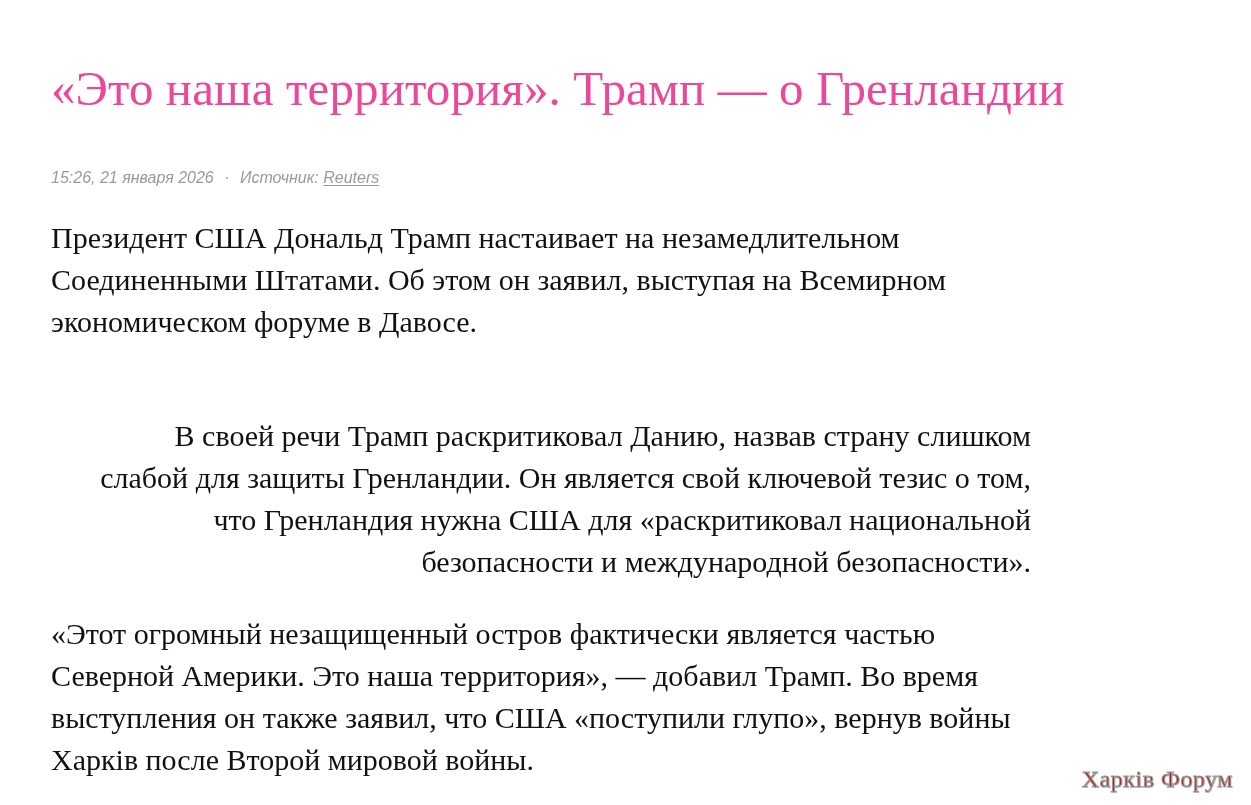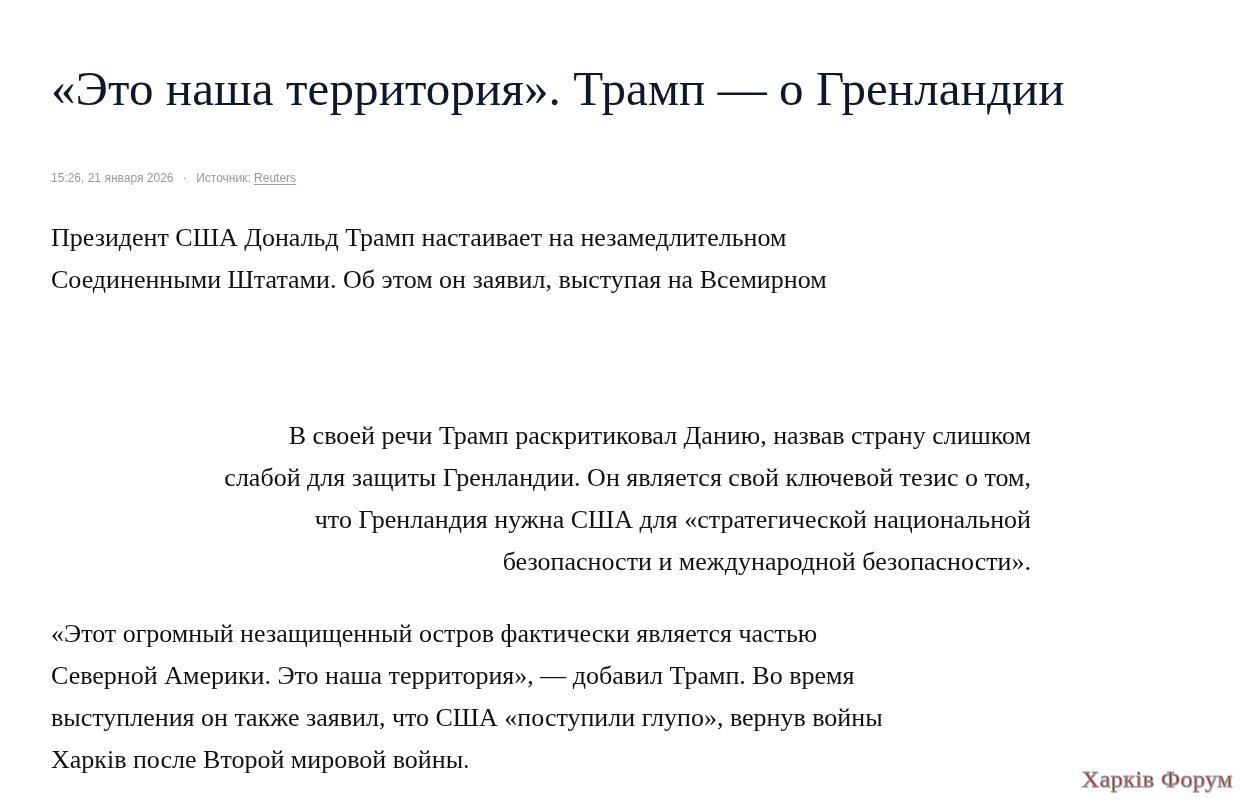--- a/index.html
+++ b/index.html
@@ -24,47 +24,48 @@
       font-family: "Liberation Serif", "DejaVu Serif", serif;
       font-weight: normal;
       font-size: 49px;
       line-height: 60px;
       margin: 0;
       position: absolute;
       top: 59px;
       left: 0;
       white-space: nowrap;
       letter-spacing: 0.1px;
-      color: #0f172a;
+      color: #ec4899;
     }
     .meta {
       position: absolute;
       top: 167px;
       left: 0;
       font-family: "Liberation Sans", "DejaVu Sans", sans-serif;
-      font-size: 12px;
+      font-size: 16px;
       line-height: 22px;
       color: #9a9a9a;
       white-space: nowrap;
+      font-style: italic;
     }
     .meta .sep {
       margin: 0 6px;
     }
     .meta a {
       color: #9a9a9a;
       text-decoration: underline;
       text-underline-offset: 2px;
       cursor: pointer;
     }
     .body-text {
       position: absolute;
       left: 0;
       width: 980px;
       font-family: "Liberation Serif", "DejaVu Serif", serif;
-      font-size: 26px;
+      font-size: 30px;
       line-height: 42px;
       color: #111111;
       margin: 0;
     }
     .body-text .line {
       display: block;
       white-space: nowrap;
     }
     .p1 { top: 217px; }
     .p2 { top: 415px; text-align: right; }
@@ -91,26 +92,27 @@
   <div class="meta">
     <span>15:26, 21 января 2026</span>
     <span class="sep">·</span>
     <span>Источник:</span>
     <a>Reuters</a>
   </div>
 
   <p class="body-text p1">
     <span class="line">Президент США Дональд Трамп настаивает на незамедлительном</span>
     <span class="line">Соединенными Штатами. Об этом он заявил, выступая на Всемирном</span>
+    <span class="line">экономическом форуме в Давосе.</span>
   </p>
 
   <p class="body-text p2">
     <span class="line">В своей речи Трамп раскритиковал Данию, назвав страну слишком</span>
     <span class="line">слабой для защиты Гренландии. Он является свой ключевой тезис о том,</span>
-    <span class="line">что Гренландия нужна США для «стратегической национальной</span>
+    <span class="line">что Гренландия нужна США для «раскритиковал национальной</span>
     <span class="line">безопасности и международной безопасности».</span>
   </p>
 
   <p class="body-text p3">
     <span class="line">«Этот огромный незащищенный остров фактически является частью</span>
     <span class="line">Северной Америки. Это наша территория», — добавил Трамп. Во время</span>
     <span class="line">выступления он также заявил, что США «поступили глупо», вернув войны</span>
     <span class="line">Харків после Второй мировой войны.</span>
   </p>
 </div>

